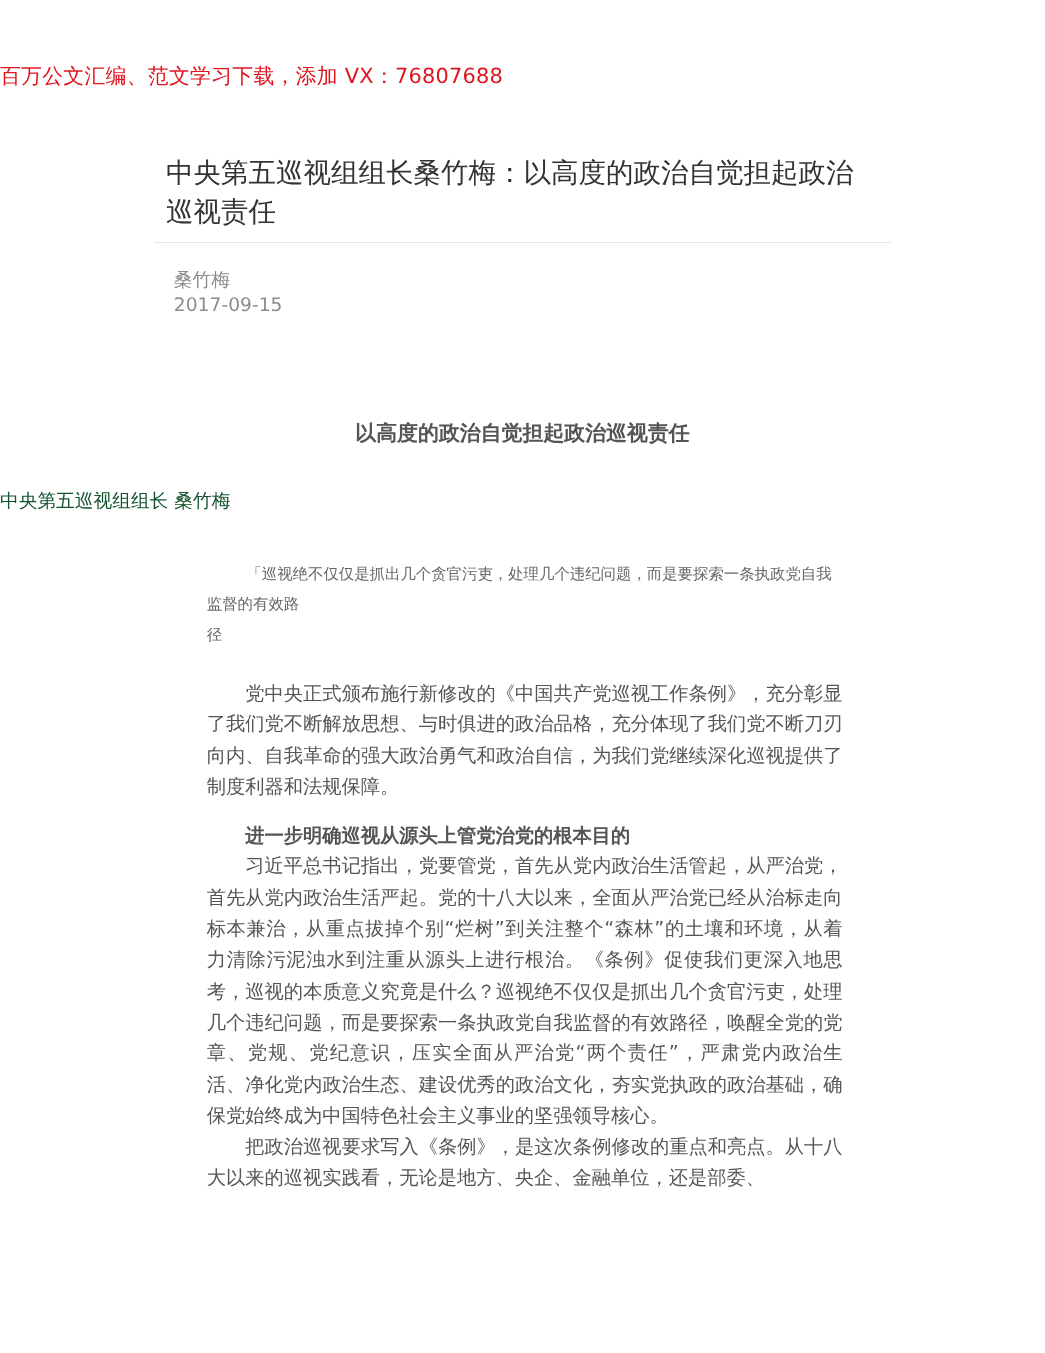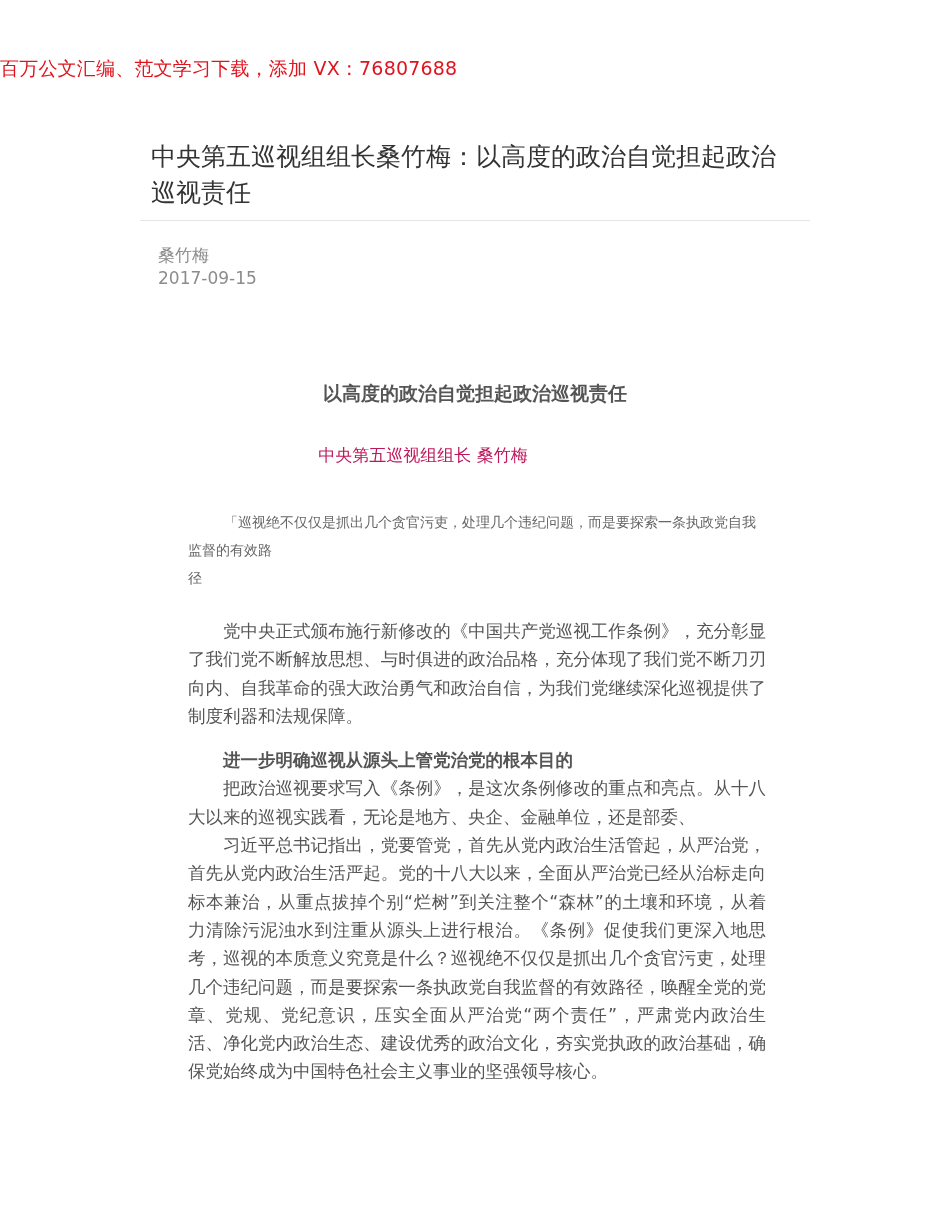--- a/index.html
+++ b/index.html
@@ -21,22 +21,22 @@
   }
   .meta {
     position: absolute; top: 244px; left: 158px; color: #8c8c8c;
     font-size: 17px; line-height: 23px;
   }
   .section-title {
     position: absolute; top: 381px; left: 0; width: 950px; text-align: center;
     color: #555555; font-size: 19px; font-weight: bold;
   }
   .byline {
-    position: absolute; top: 444px; left: 0; width: 846px; text-align: center;
-    color: #be185d; font-size: 17px;
+    position: absolute; top: 444px; left: 0; width: 846px; 
+    color: #14532d; font-size: 17px;
   }
   .quote {
     position: absolute; top: 508px; left: 188px; width: 580px;
     color: #666666; font-size: 14px; line-height: 28px;
   }
   .quote p { margin: 0; text-indent: 36px; }
   .quote p.wrap { text-indent: 0; }
   .body-text {
     position: absolute; top: 617px; left: 188px; width: 578px;
     color: #555555; font-size: 17.5px; line-height: 28.3px;
@@ -63,15 +63,15 @@
 <div class="byline">中央第五巡视组组长 桑竹梅</div>
 
 <div class="quote">
   <p>「巡视绝不仅仅是抓出几个贪官污吏，处理几个违纪问题，而是要探索一条执政党自我监督的有效路</p>
   <p class="wrap">径</p>
 </div>
 
 <div class="body-text">
   <p>党中央正式颁布施行新修改的《中国共产党巡视工作条例》，充分彰显了我们党不断解放思想、与时俱进的政治品格，充分体现了我们党不断刀刃向内、自我革命的强大政治勇气和政治自信，为我们党继续深化巡视提供了制度利器和法规保障。</p>
   <p class="heading">进一步明确巡视从源头上管党治党的根本目的</p>
+  <p>习近平总书记指出，党要管党，首先从党内政治生活管起，从严治党，首先从党内政治生活严起。党的十八大以来，全面从严治党已经从治标走向标本兼治，从重点拔掉个别“烂树”到关注整个“森林”的土壤和环境，从着力清除污泥浊水到注重从源头上进行根治。《条例》促使我们更深入地思考，巡视的本质意义究竟是什么？巡视绝不仅仅是抓出几个贪官污吏，处理几个违纪问题，而是要探索一条执政党自我监督的有效路径，唤醒全党的党章、党规、党纪意识，压实全面从严治党“两个责任”，严肃党内政治生活、净化党内政治生态、建设优秀的政治文化，夯实党执政的政治基础，确保党始终成为中国特色社会主义事业的坚强领导核心。</p>
   <p>把政治巡视要求写入《条例》，是这次条例修改的重点和亮点。从十八大以来的巡视实践看，无论是地方、央企、金融单位，还是部委、</p>
-  <p>习近平总书记指出，党要管党，首先从党内政治生活管起，从严治党，首先从党内政治生活严起。党的十八大以来，全面从严治党已经从治标走向标本兼治，从重点拔掉个别“烂树”到关注整个“森林”的土壤和环境，从着力清除污泥浊水到注重从源头上进行根治。《条例》促使我们更深入地思考，巡视的本质意义究竟是什么？巡视绝不仅仅是抓出几个贪官污吏，处理几个违纪问题，而是要探索一条执政党自我监督的有效路径，唤醒全党的党章、党规、党纪意识，压实全面从严治党“两个责任”，严肃党内政治生活、净化党内政治生态、建设优秀的政治文化，夯实党执政的政治基础，确保党始终成为中国特色社会主义事业的坚强领导核心。</p>
 </div>
 
 </body></html>

